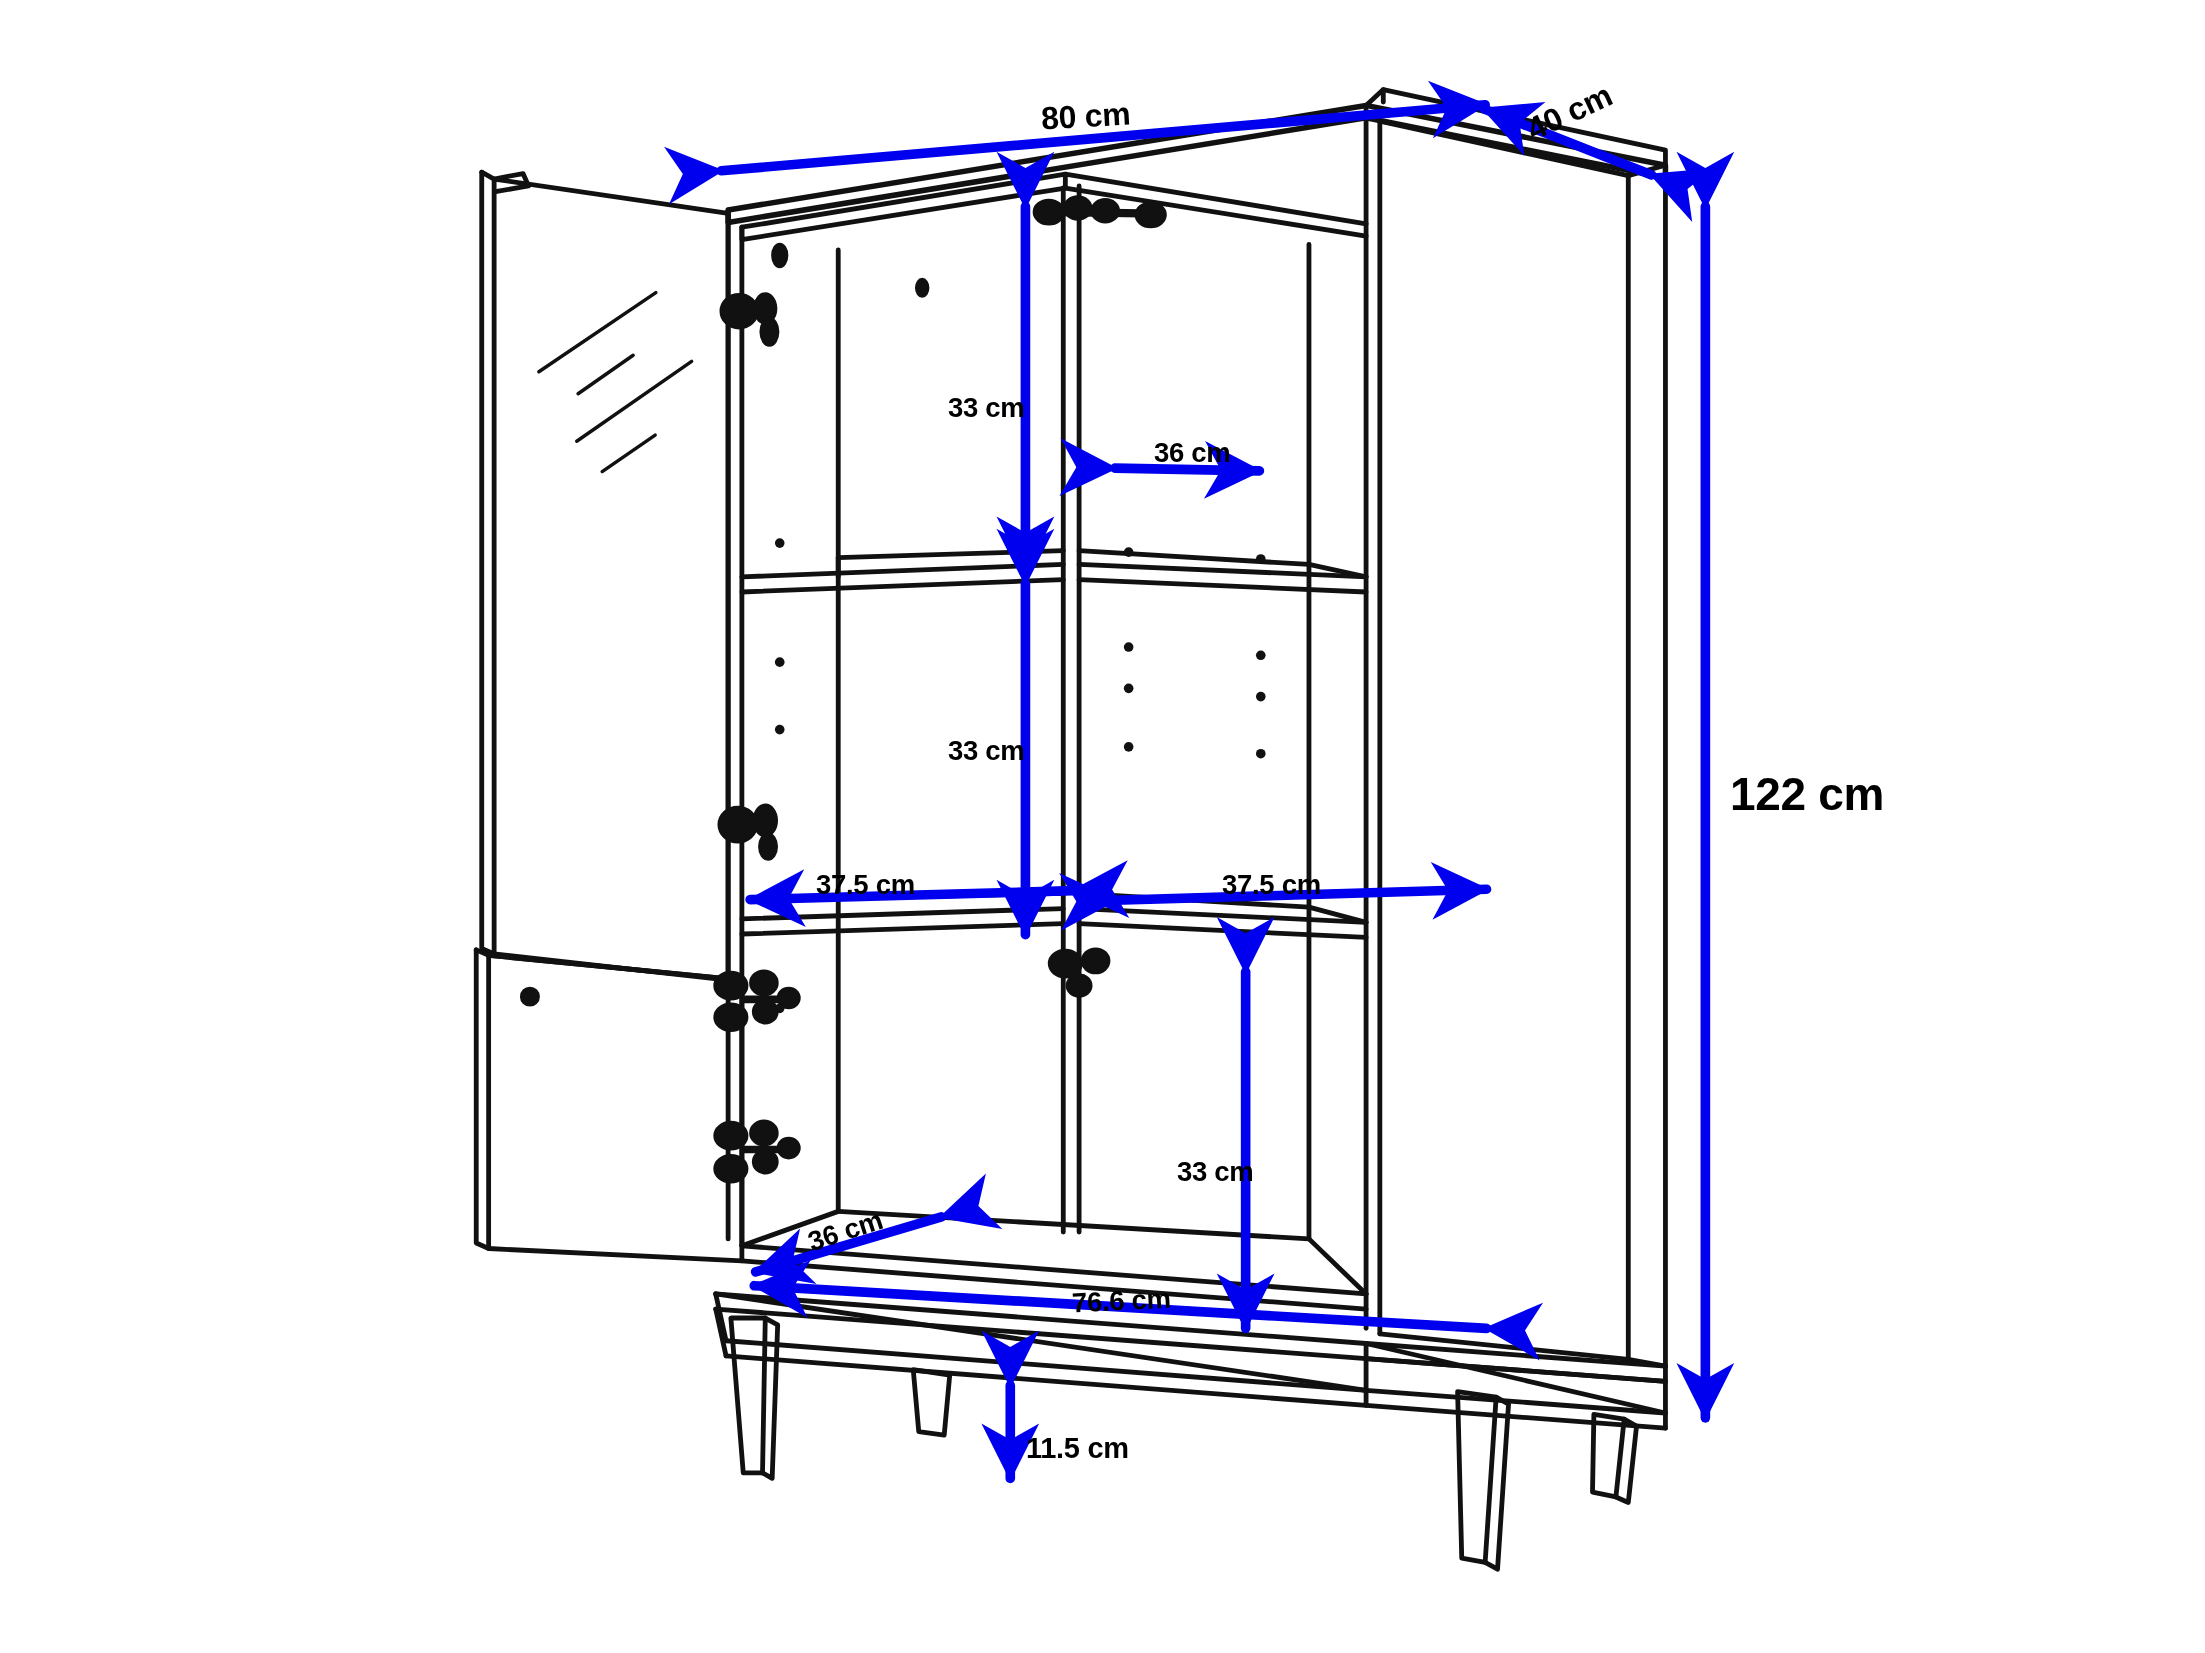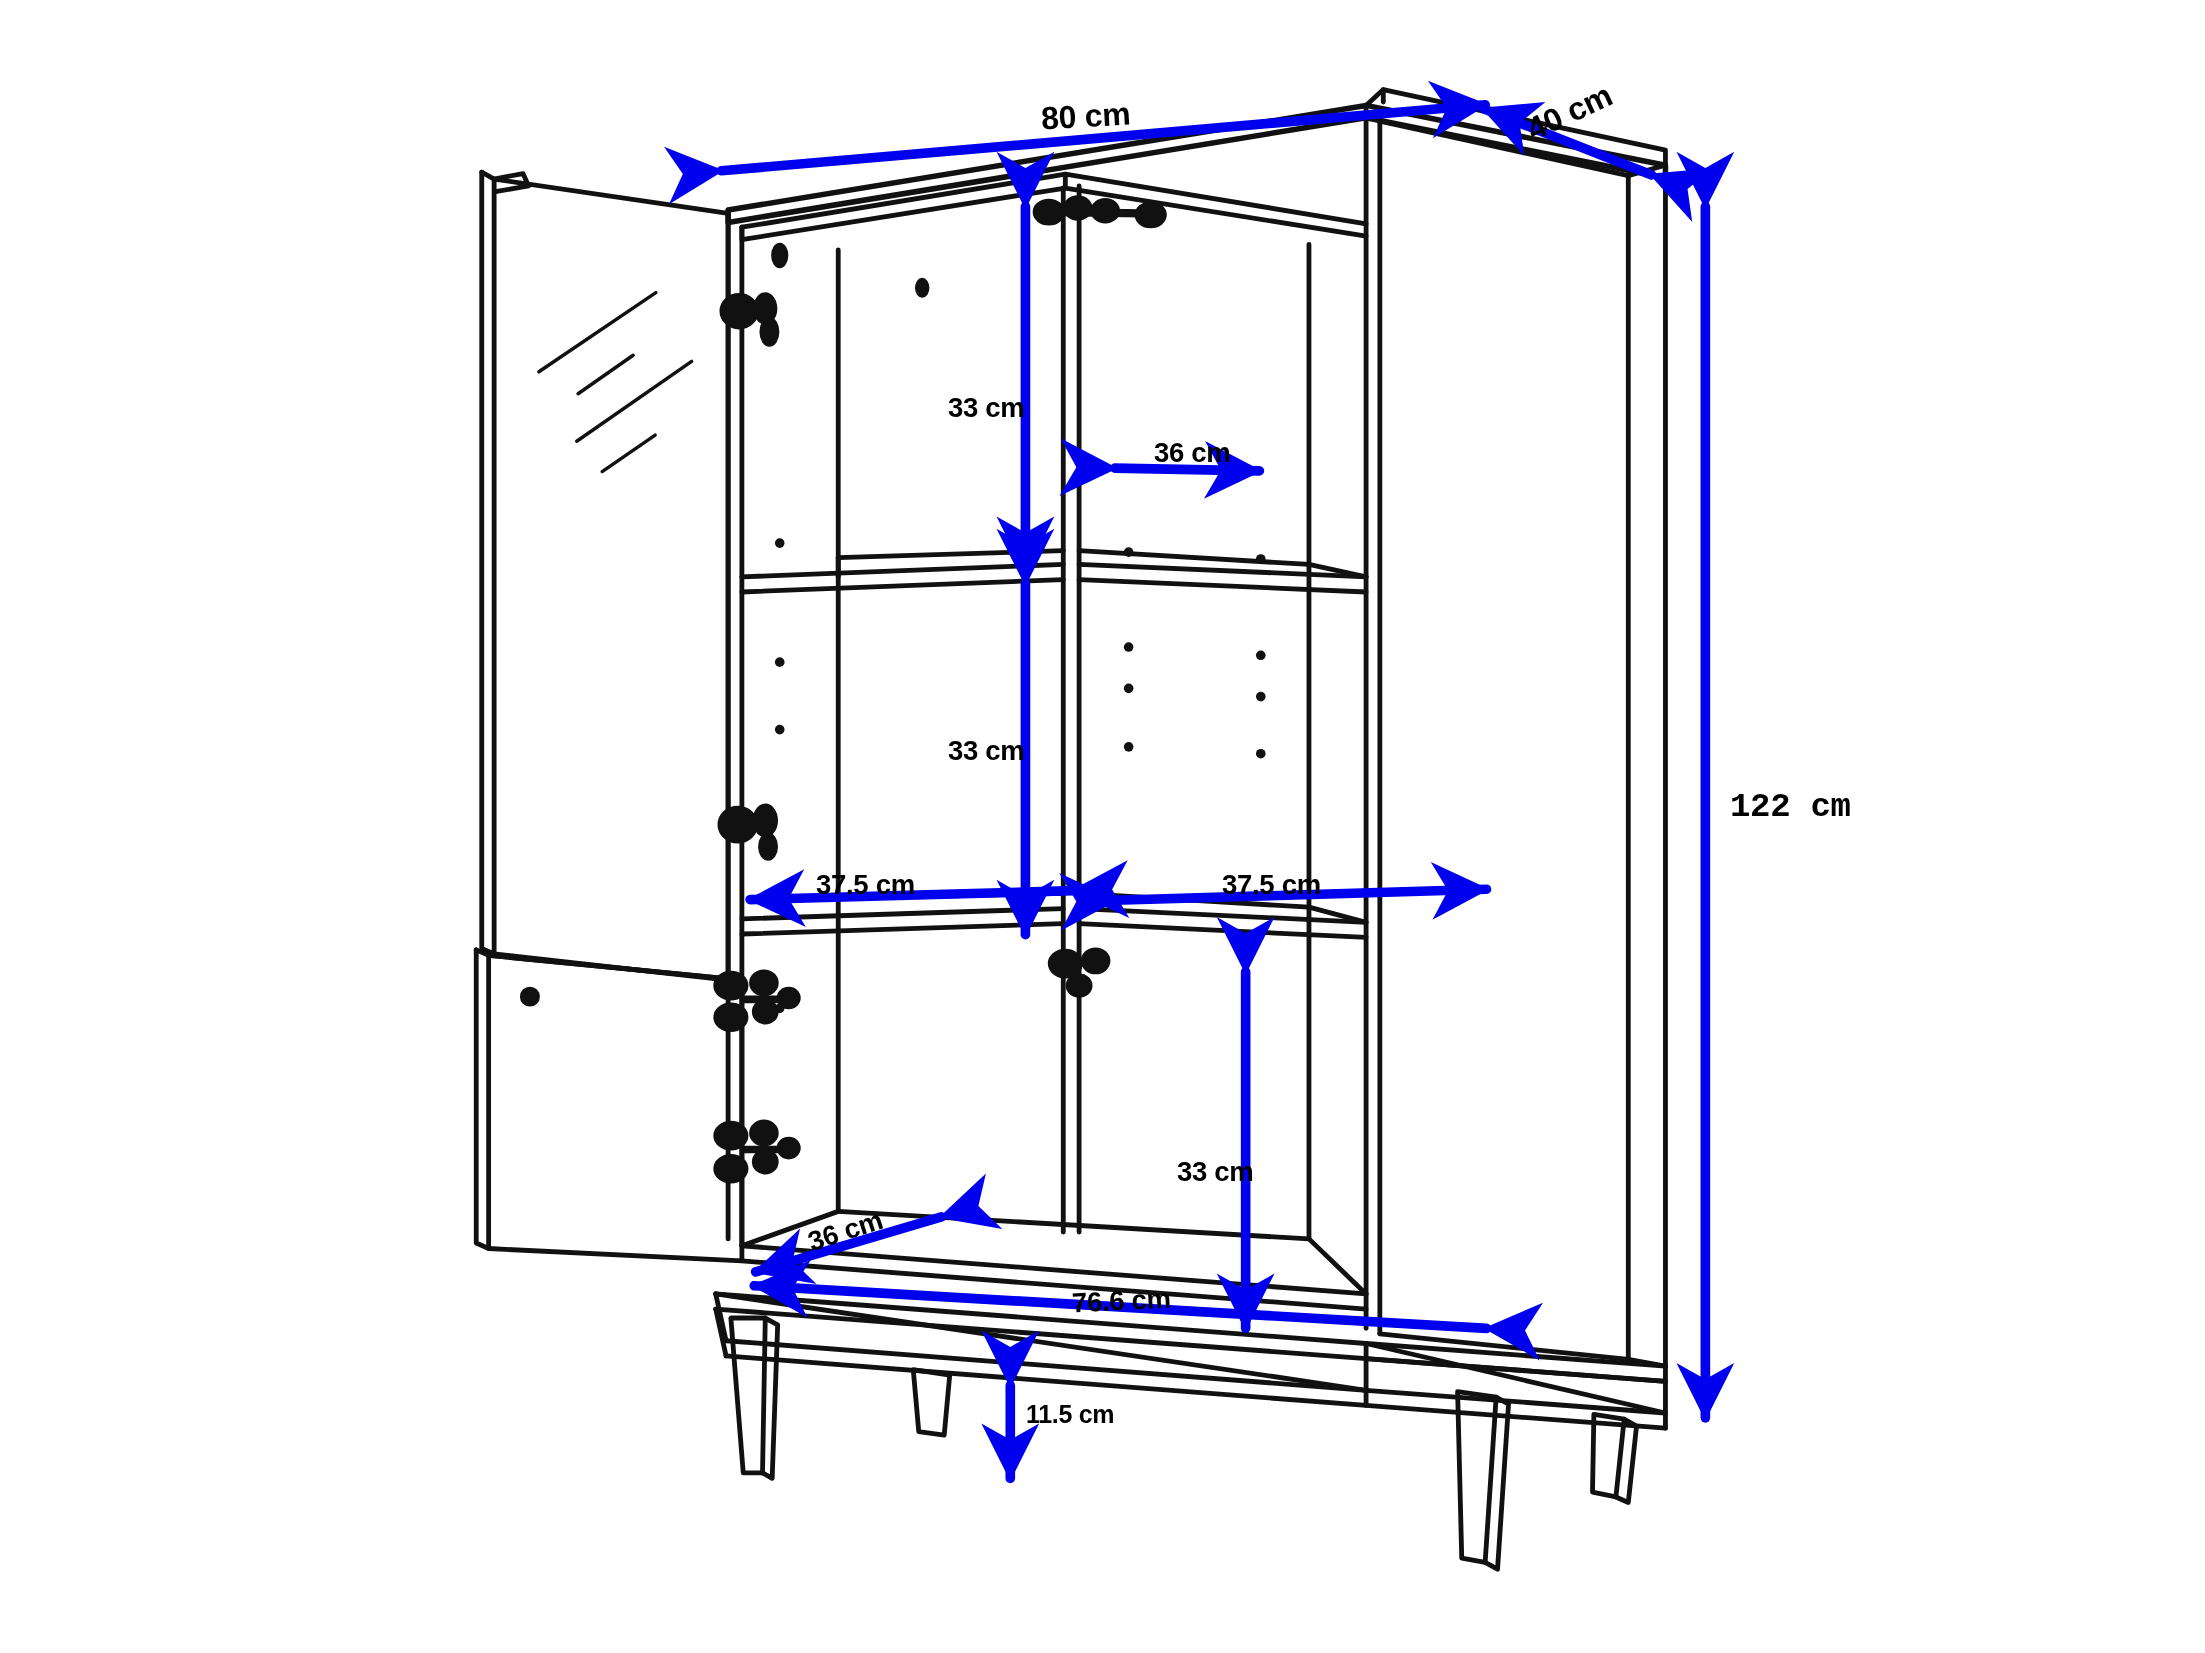--- a/index.html
+++ b/index.html
@@ -24,30 +24,30 @@
   .dim-label {
     position: absolute;
     font-family: "Liberation Sans", sans-serif;
     font-weight: bold;
     color: #000000;
     white-space: nowrap;
     letter-spacing: -0.3px;
   }
   .lbl-80   { left: 1041px; top: 98px;  font-size: 32px; transform: rotate(-3.2deg); }
   .lbl-40   { left: 1525px; top: 94px;  font-size: 32px; transform: rotate(-25deg); }
-  .lbl-122  { left: 1730px; top: 788px; font-size: 34px; font-family: Liberation Mono, monospace; }
+  .lbl-122  { left: 1730px; top: 767px; font-size: 46px; }
   .lbl-33a  { left: 948px; top: 392px;  font-size: 27.5px; }
   .lbl-36a  { left: 1154px; top: 437px;  font-size: 27.5px; }
   .lbl-33b  { left: 948px; top: 735px; font-size: 27.5px; }
   .lbl-375a { left: 816px; top: 869px; font-size: 27.5px; }
   .lbl-375b { left: 1222px; top: 869px; font-size: 27.5px; }
   .lbl-33c  { left: 1177px; top: 1156px; font-size: 27.5px; }
   .lbl-36b  { left: 807px; top: 1215px; font-size: 27.5px; transform: rotate(-18deg); }
   .lbl-766  { left: 1072px; top: 1285px; font-size: 27.5px; transform: rotate(-3deg); }
-  .lbl-115  { left: 1026px; top: 1400px; font-size: 25px; }
+  .lbl-115  { left: 1026px; top: 1432px; font-size: 29px; }
 </style>
 </head>
 <body>
 
 <div id="stage">
 
   <svg id="drawing" viewBox="0 0 3204 2403">
     <defs>
       <marker id="ah" markerWidth="7" markerHeight="7" refX="6.1" refY="3.5" orient="auto" markerUnits="strokeWidth">
         <path d="M0.4,0.5 L6.4,3.5 L0.4,6.5 L2.1,3.5 Z" fill="#0000ee"></path>

